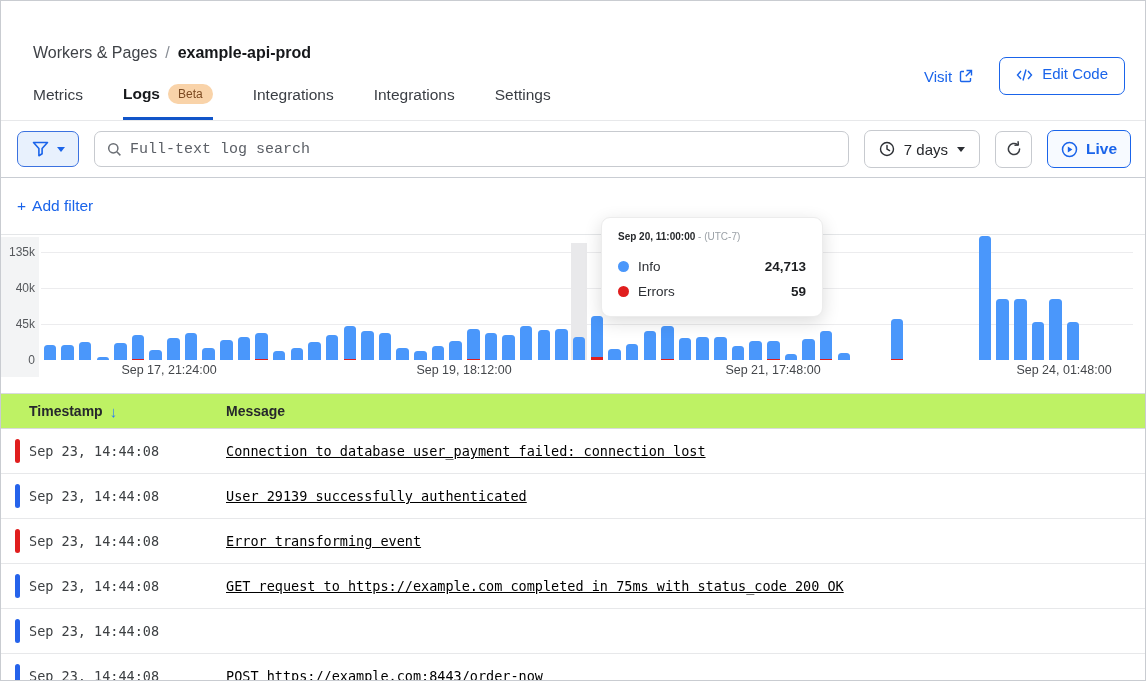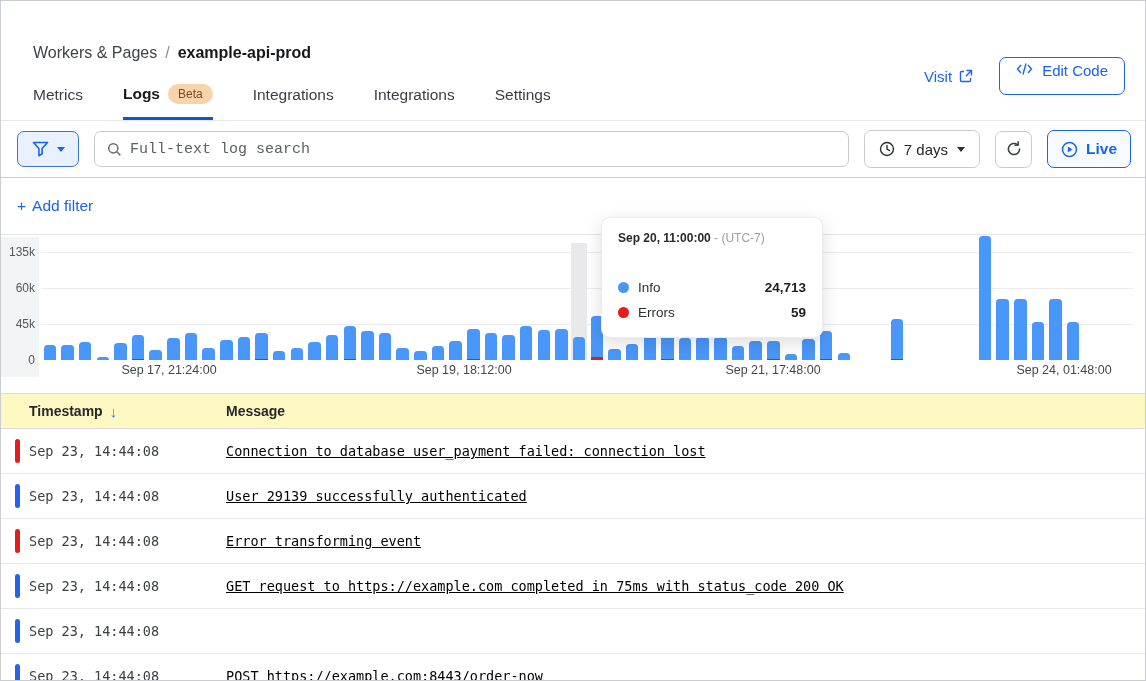--- a/index.html
+++ b/index.html
@@ -14,21 +14,21 @@
   .header { padding:18px 0 0 0; background:#fff; border-bottom:1px solid #e7e8ea; position:relative; }
   .breadcrumb { padding:0 32px; font-size:16px; color:#3f4247; display:flex; gap:8px; align-items:baseline; }
   .breadcrumb .sep { color:#8a8f96; }
   .breadcrumb .current { font-weight:bold; color:#15171a;margin-top:25px; }
   .tabs { display:flex; gap:40px; padding:0 32px; margin-top:22px; align-items:flex-end; }
   .tab { font-size:15.5px; color:#3a3e44; padding-bottom:13px; border-bottom:3px solid transparent; cursor:pointer; display:flex; align-items:center; gap:8px; }
   .tab.active { color:#17191c; font-weight:bold; border-bottom-color:#1155C9; }
   .beta-badge { background:#F9D3A9; color:#7c4a22; font-size:12px; font-weight:normal; padding:3px 10px; border-radius:11px; }
   .header-actions { position:absolute; right:20px; top:56px; display:flex; align-items:center; gap:26px; }
   .visit-link { color:#1A64EA; font-size:15px; display:flex; align-items:center; gap:7px; cursor:pointer; }
-  .edit-code-btn { border:1px solid #1A64EA; background:#fff; color:#1A64EA; font-size:15px; border-radius:7px; height:38px; padding:4px 16px; display:flex; align-items:flex-start; gap:9px; cursor:pointer; font-family:inherit; }
+  .edit-code-btn { border:1px solid #1A64EA; background:#fff; color:#1A64EA; font-size:15px; border-radius:7px; height:38px; padding:12px 16px; display:flex; align-items:flex-end; gap:9px; cursor:pointer; font-family:inherit; }
   
   .filter-bar { display:flex; align-items:center; gap:15px; padding:0 14px 0 16px; height:57px; border-bottom:1px solid #c9cdd3; background:#fff; }
   .filter-btn { width:62px; height:36px; border:1px solid #3b72e0; background:#e8f1fd; border-radius:7px; display:flex; align-items:center; justify-content:center; gap:8px; cursor:pointer; }
   .caret { width:0; height:0; border-left:4.5px solid transparent; border-right:4.5px solid transparent; border-top:5.5px solid #1A64EA; }
   .caret.dark { border-top-color:#2b2e33; }
   .search-box { flex:1; height:36px; border:1px solid #c7cacf; border-radius:7px; background:#fff; display:flex; align-items:center; padding:0 12px; gap:8px; }
   .search-box input { border:none; outline:none; flex:1; font-size:15px; color:#2b2e33; font-family:Liberation Mono, monospace; background:transparent; }
   .search-box input::placeholder { color:#5b5f66; }
   .time-btn { height:38px; border:1px solid #c7cacf; background:#fff; border-radius:7px; display:flex; align-items:center; gap:9px; padding:0 14px; font-size:15px; color:#26282c; cursor:pointer; font-family:inherit; }
   .refresh-btn { width:37px; height:37px; border:1px solid #c7cacf; background:#fff; border-radius:7px; display:flex; align-items:center; justify-content:center; cursor:pointer; }
@@ -41,29 +41,29 @@
   .y-gutter { position:absolute; left:0; top:2px; width:38px; height:140px; background:#f3f4f5; }
   .gridline { position:absolute; left:40px; right:12px; height:1px; background:#ececee; }
   .y-tick { position:absolute; width:34px; text-align:right; font-size:12px; color:#55585c; }
   .chart-plot { position:absolute; left:40px; right:12px; top:0; height:125px; }
   .bar { position:absolute; bottom:0; border-radius:3.5px 3.5px 0 0; }
   .err-tick { position:absolute; bottom:0; border-radius:0; }
   .hover-band { position:absolute; top:8px; bottom:0; width:16px; background:#e9e9eb; }
   .x-tick { position:absolute; top:128px; transform:translateX(-50%); font-size:12.5px; color:#44474b; white-space:nowrap; }
   
   .tooltip { position:absolute; left:600px; top:-18px; width:222px; background:#fff; border:1px solid #ececec; border-radius:9px; box-shadow:0 5px 18px rgba(0,0,0,.14); padding:13px 16px 12px 16px; z-index:10; }
-  .tooltip-title { font-size:12px; margin-bottom:30px; }
+  .tooltip-title { font-size:10px; margin-bottom:12px; }
   .tooltip-title b { color:#26282b; }
   .tooltip-title .tz { color:#9aa0a6; font-weight:normal; }
   .tooltip-row { display:flex; align-items:center; gap:9px; height:25px; font-size:13.5px; color:#2b2e33; }
   .tooltip-row .val { margin-left:auto; font-weight:bold; color:#1c1e21; }
   .dot { width:11px; height:11px; border-radius:50%; }
   
   .log-table { border-top:1px solid #d8dadd; }
-  .table-head { height:35px; background:#fef9c3; border-bottom:1px solid #d8dadd; display:flex; align-items:center; font-size:14px; font-weight:bold; color:#26282c; }
+  .table-head { height:35px; background:#bef264; border-bottom:1px solid #d8dadd; display:flex; align-items:center; font-size:14px; font-weight:bold; color:#26282c; }
   .col-time { width:197px; padding-left:28px; display:flex; align-items:center; gap:7px; }
   .sort-arrow { color:#2e7cf6; font-weight:normal; font-size:15px; }
   .log-row { height:45px; display:flex; align-items:center; border-bottom:1px solid #e7e8ea; position:relative; font-family:"DejaVu Sans Mono", monospace; font-size:13.5px; cursor:pointer; background:#fff; }
   .level-ind { position:absolute; left:14px; top:50%; transform:translateY(-50%); width:5px; height:24px; border-radius:3px; }
   .row-time { width:197px; padding-left:28px; color:#3d4043; flex-shrink:0; }
   .row-msg { color:#000000; padding-left:28px; white-space:nowrap;text-decoration:underline; }
   svg { display:block; }
 </style>
 </head>
 <body>
@@ -168,21 +168,21 @@
     <span>Add filter</span>
   </span>
 </div>
 
 <div class="chart-section">
   <div class="y-gutter"></div>
   <div class="gridline" style="top:17px"></div>
   <div class="gridline" style="top:53px"></div>
   <div class="gridline" style="top:89px"></div>
   <div class="y-tick" style="top:10px">135k</div>
-  <div class="y-tick" style="top:46px">60k</div>
+  <div class="y-tick" style="top:46px">40k</div>
   <div class="y-tick" style="top:82px">45k</div>
   <div class="y-tick" style="top:118px">0</div>
 
   <div class="chart-plot">
       <div class="hover-band" style="left: 530.177px;"></div>
       <div class="bar" style="left: 2.57258px; width: 12.5px; height: 14.8148px; background: rgb(74, 151, 251);"></div>
       <div class="bar" style="left: 20.2177px; width: 12.5px; height: 14.8148px; background: rgb(74, 151, 251);"></div>
       <div class="bar" style="left: 37.8629px; width: 12.5px; height: 17.5926px; background: rgb(74, 151, 251);"></div>
       <div class="bar" style="left: 55.5081px; width: 12.5px; height: 2.77778px; background: rgb(74, 151, 251);"></div>
       <div class="bar" style="left: 73.1532px; width: 12.5px; height: 16.6667px; background: rgb(74, 151, 251);"></div>

